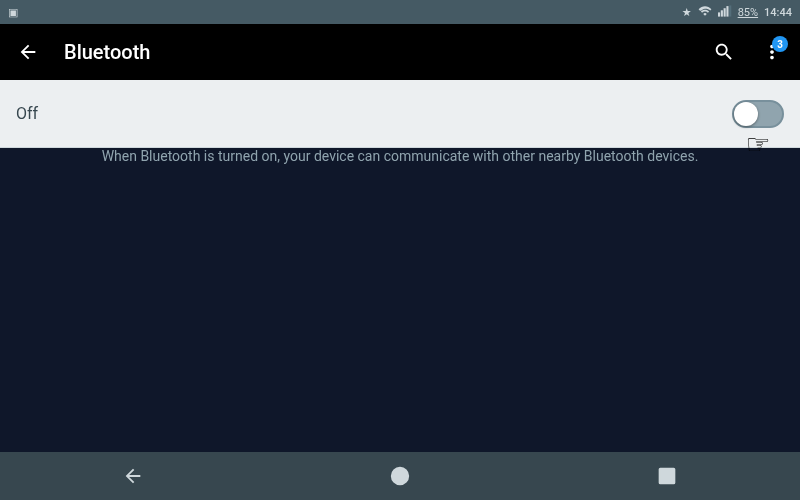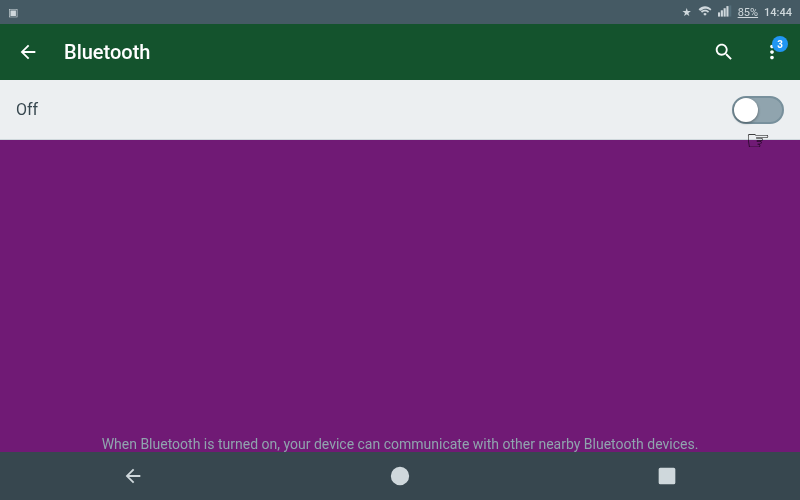--- a/index.html
+++ b/index.html
@@ -43,21 +43,21 @@
     }
     .status-battery {
       color: #cfd8dc;
       font-size: 11px;
       text-decoration: underline;
     }
 
     
     .app-bar {
       height: 56px;
-      background: #14532d;
+      background: #000000;
       display: flex;
       align-items: center;
       padding: 0 8px;
       gap: 16px;
       position: relative;
     }
     .app-bar-title {
       color: #fff;
       font-size: 20px;
       font-weight: 500;
@@ -106,21 +106,21 @@
       display: flex;
       align-items: center;
       justify-content: center;
       width: 40px;
       height: 40px;
       border-radius: 50%;
     }
 
     
     .setting-row {
-      height: 60px;
+      height: 68px;
       background: #eceff1;
       display: flex;
       align-items: center;
       padding: 0 16px 0 16px;
       border-bottom: 1px solid #cfd8dc;
     }
     .setting-label {
       flex: 1;
       color: #37474f;
       font-size: 16px;
@@ -145,23 +145,23 @@
       background: #fff;
       position: absolute;
       left: 0px;
       top: 0px;
       box-shadow: 0 1px 3px rgba(0,0,0,0.4);
     }
 
     
     .main-content {
       flex: 1;
-      background: #701a75;
-      display: flex;
-      align-items: flex-end;
+      background: #0f172a;
+      display: flex;
+      align-items: flex-start;
       justify-content: center;
     }
     .info-text {
       color: #90a4ae;
       font-size: 14px;
       text-align: center;
     }
 
     
     .nav-bar {

